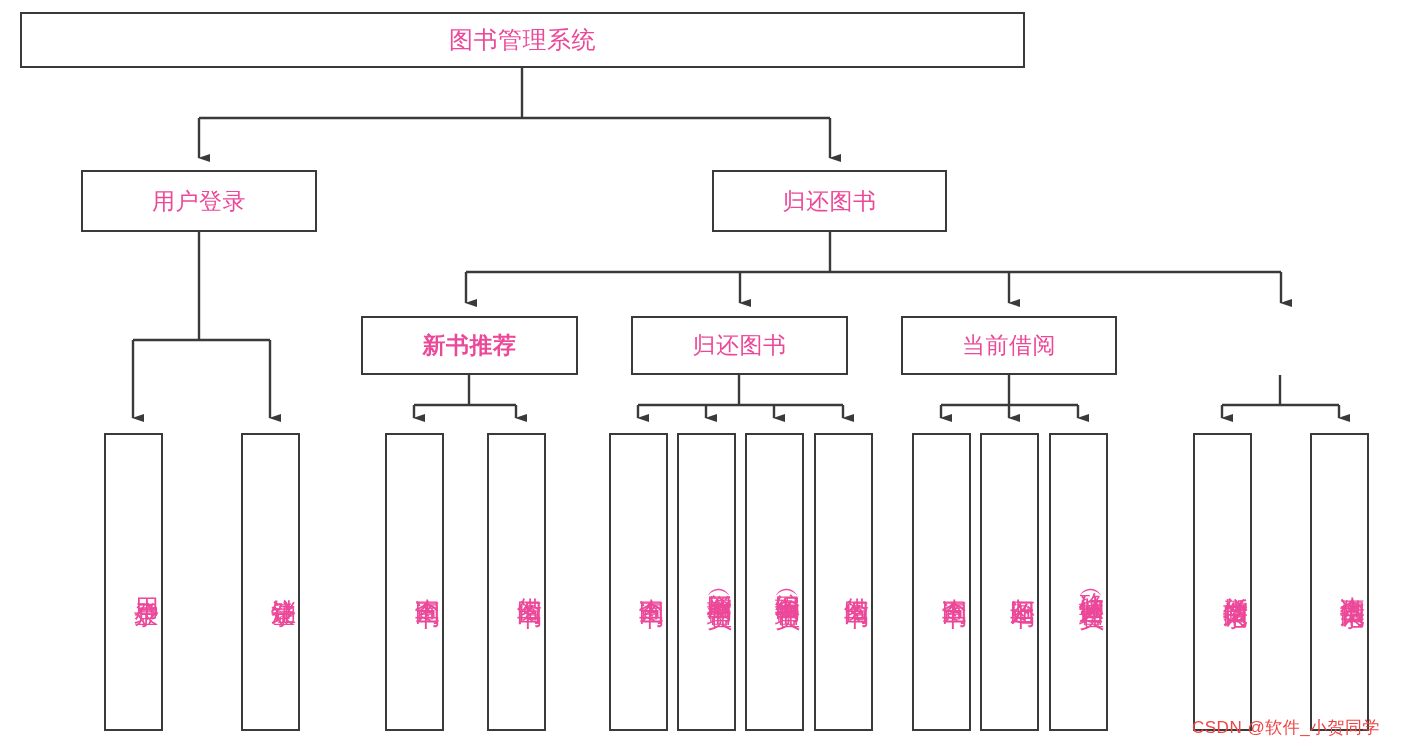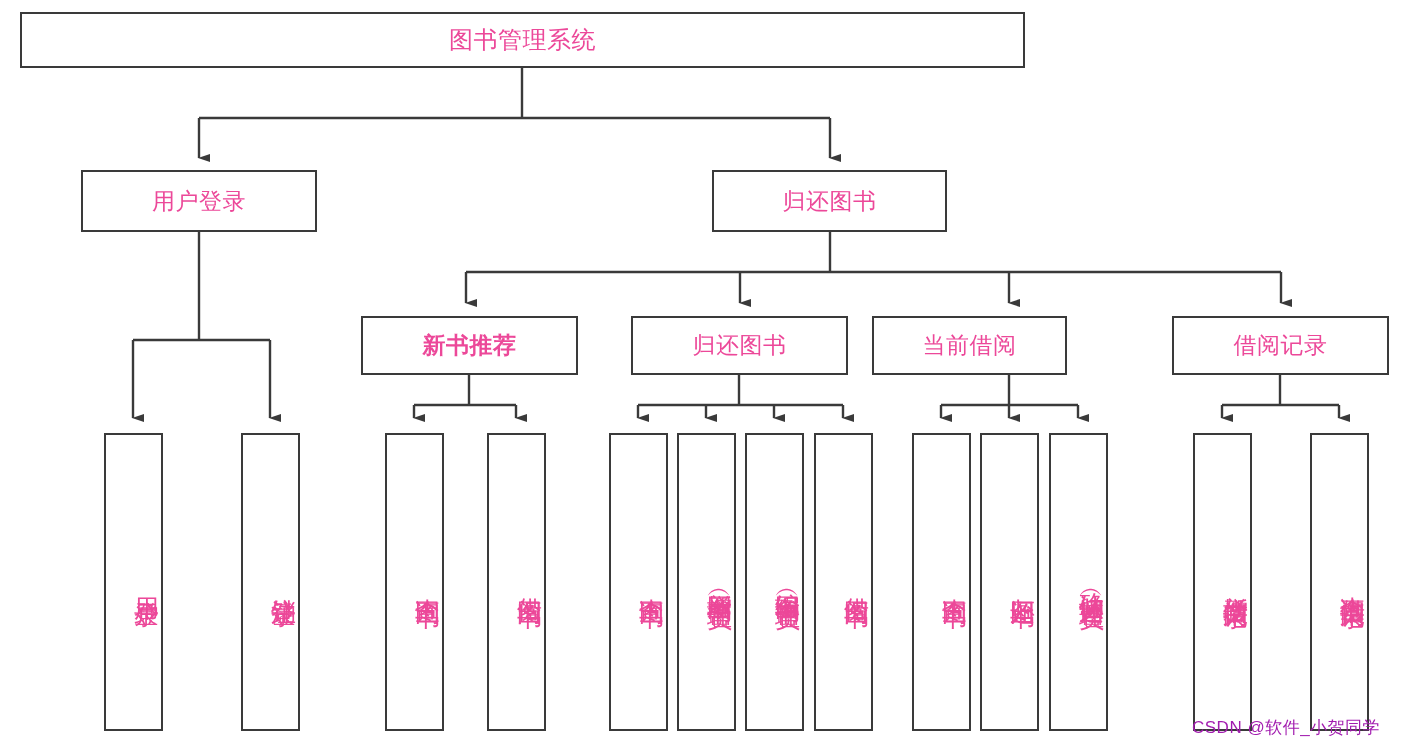--- a/index.html
+++ b/index.html
@@ -54,21 +54,21 @@
     justify-content: center;
   }
   .node.v .vtext {
     writing-mode: vertical-rl;
     text-orientation: upright;
     white-space: nowrap;
   }
   .watermark {
     position: absolute;
     font-size: 17px;
-    color: #a21caf;
+    color: #ef4444;
     white-space: nowrap;
     letter-spacing: 0.5px;
   }
 </style>
 </head>
 <body>
 
 <div id="canvas">
 
   <svg id="wires" viewBox="0 0 1405 747">
@@ -131,25 +131,22 @@
   <div class="node h" style="left:712px; top:170px; width:235px; height:62px;">
     <span>归还图书</span>
   </div>
 
   <div class="node h" style="left:361px; top:316px; width:217px; height:59px;font-weight:bold;">
     <span>新书推荐</span>
   </div>
   <div class="node h" style="left:631px; top:316px; width:217px; height:59px;">
     <span>归还图书</span>
   </div>
-  <div class="node h" style="left:872px; top:316px; width:195px; height:59px;">
+  <div class="node h" style="left:901px; top:316px; width:216px; height:59px;">
     <span>当前借阅</span>
-  </div>
-  <div class="node h" style="left:1172px; top:316px; width:217px; height:59px;">
-    <span>借阅记录</span>
   </div>
 
   <div class="node v" style="left:104px; top:433px; width:59px; height:298px;">
     <span class="vtext">用户登录</span>
   </div>
   <div class="node v" style="left:241px; top:433px; width:59px; height:298px;">
     <span class="vtext">注销登录</span>
   </div>
 
   <div class="node v" style="left:385px; top:433px; width:59px; height:298px;">

